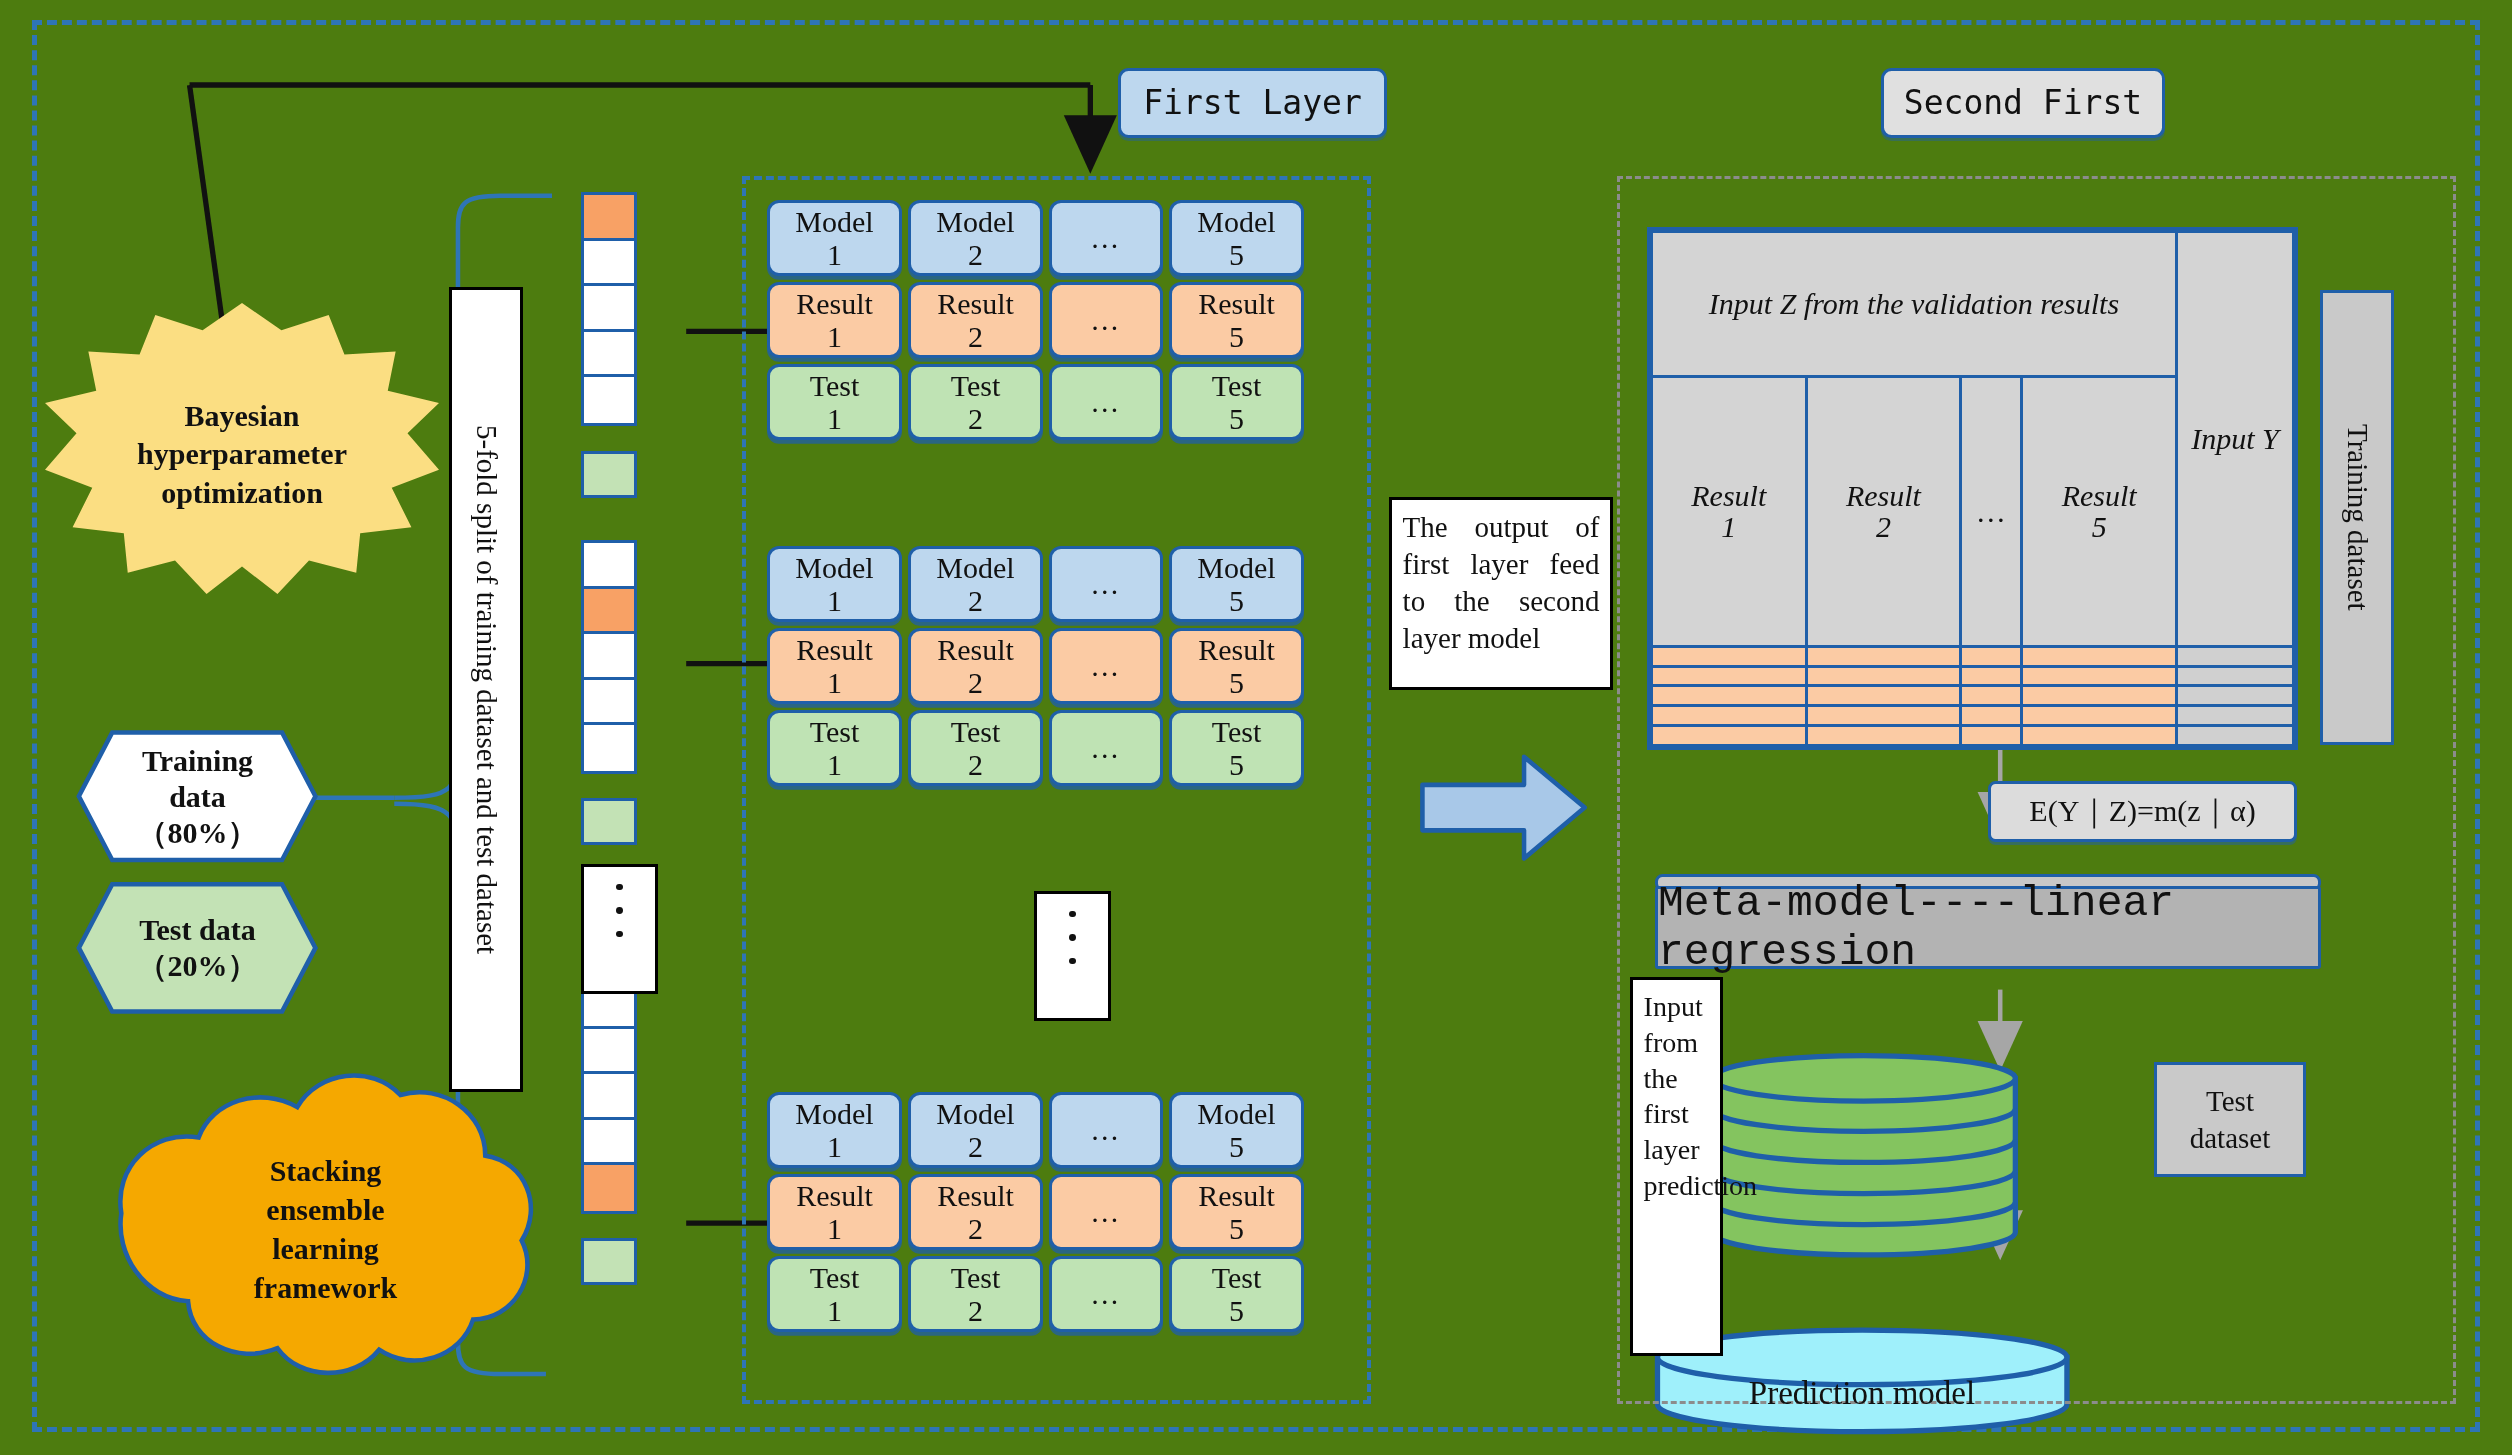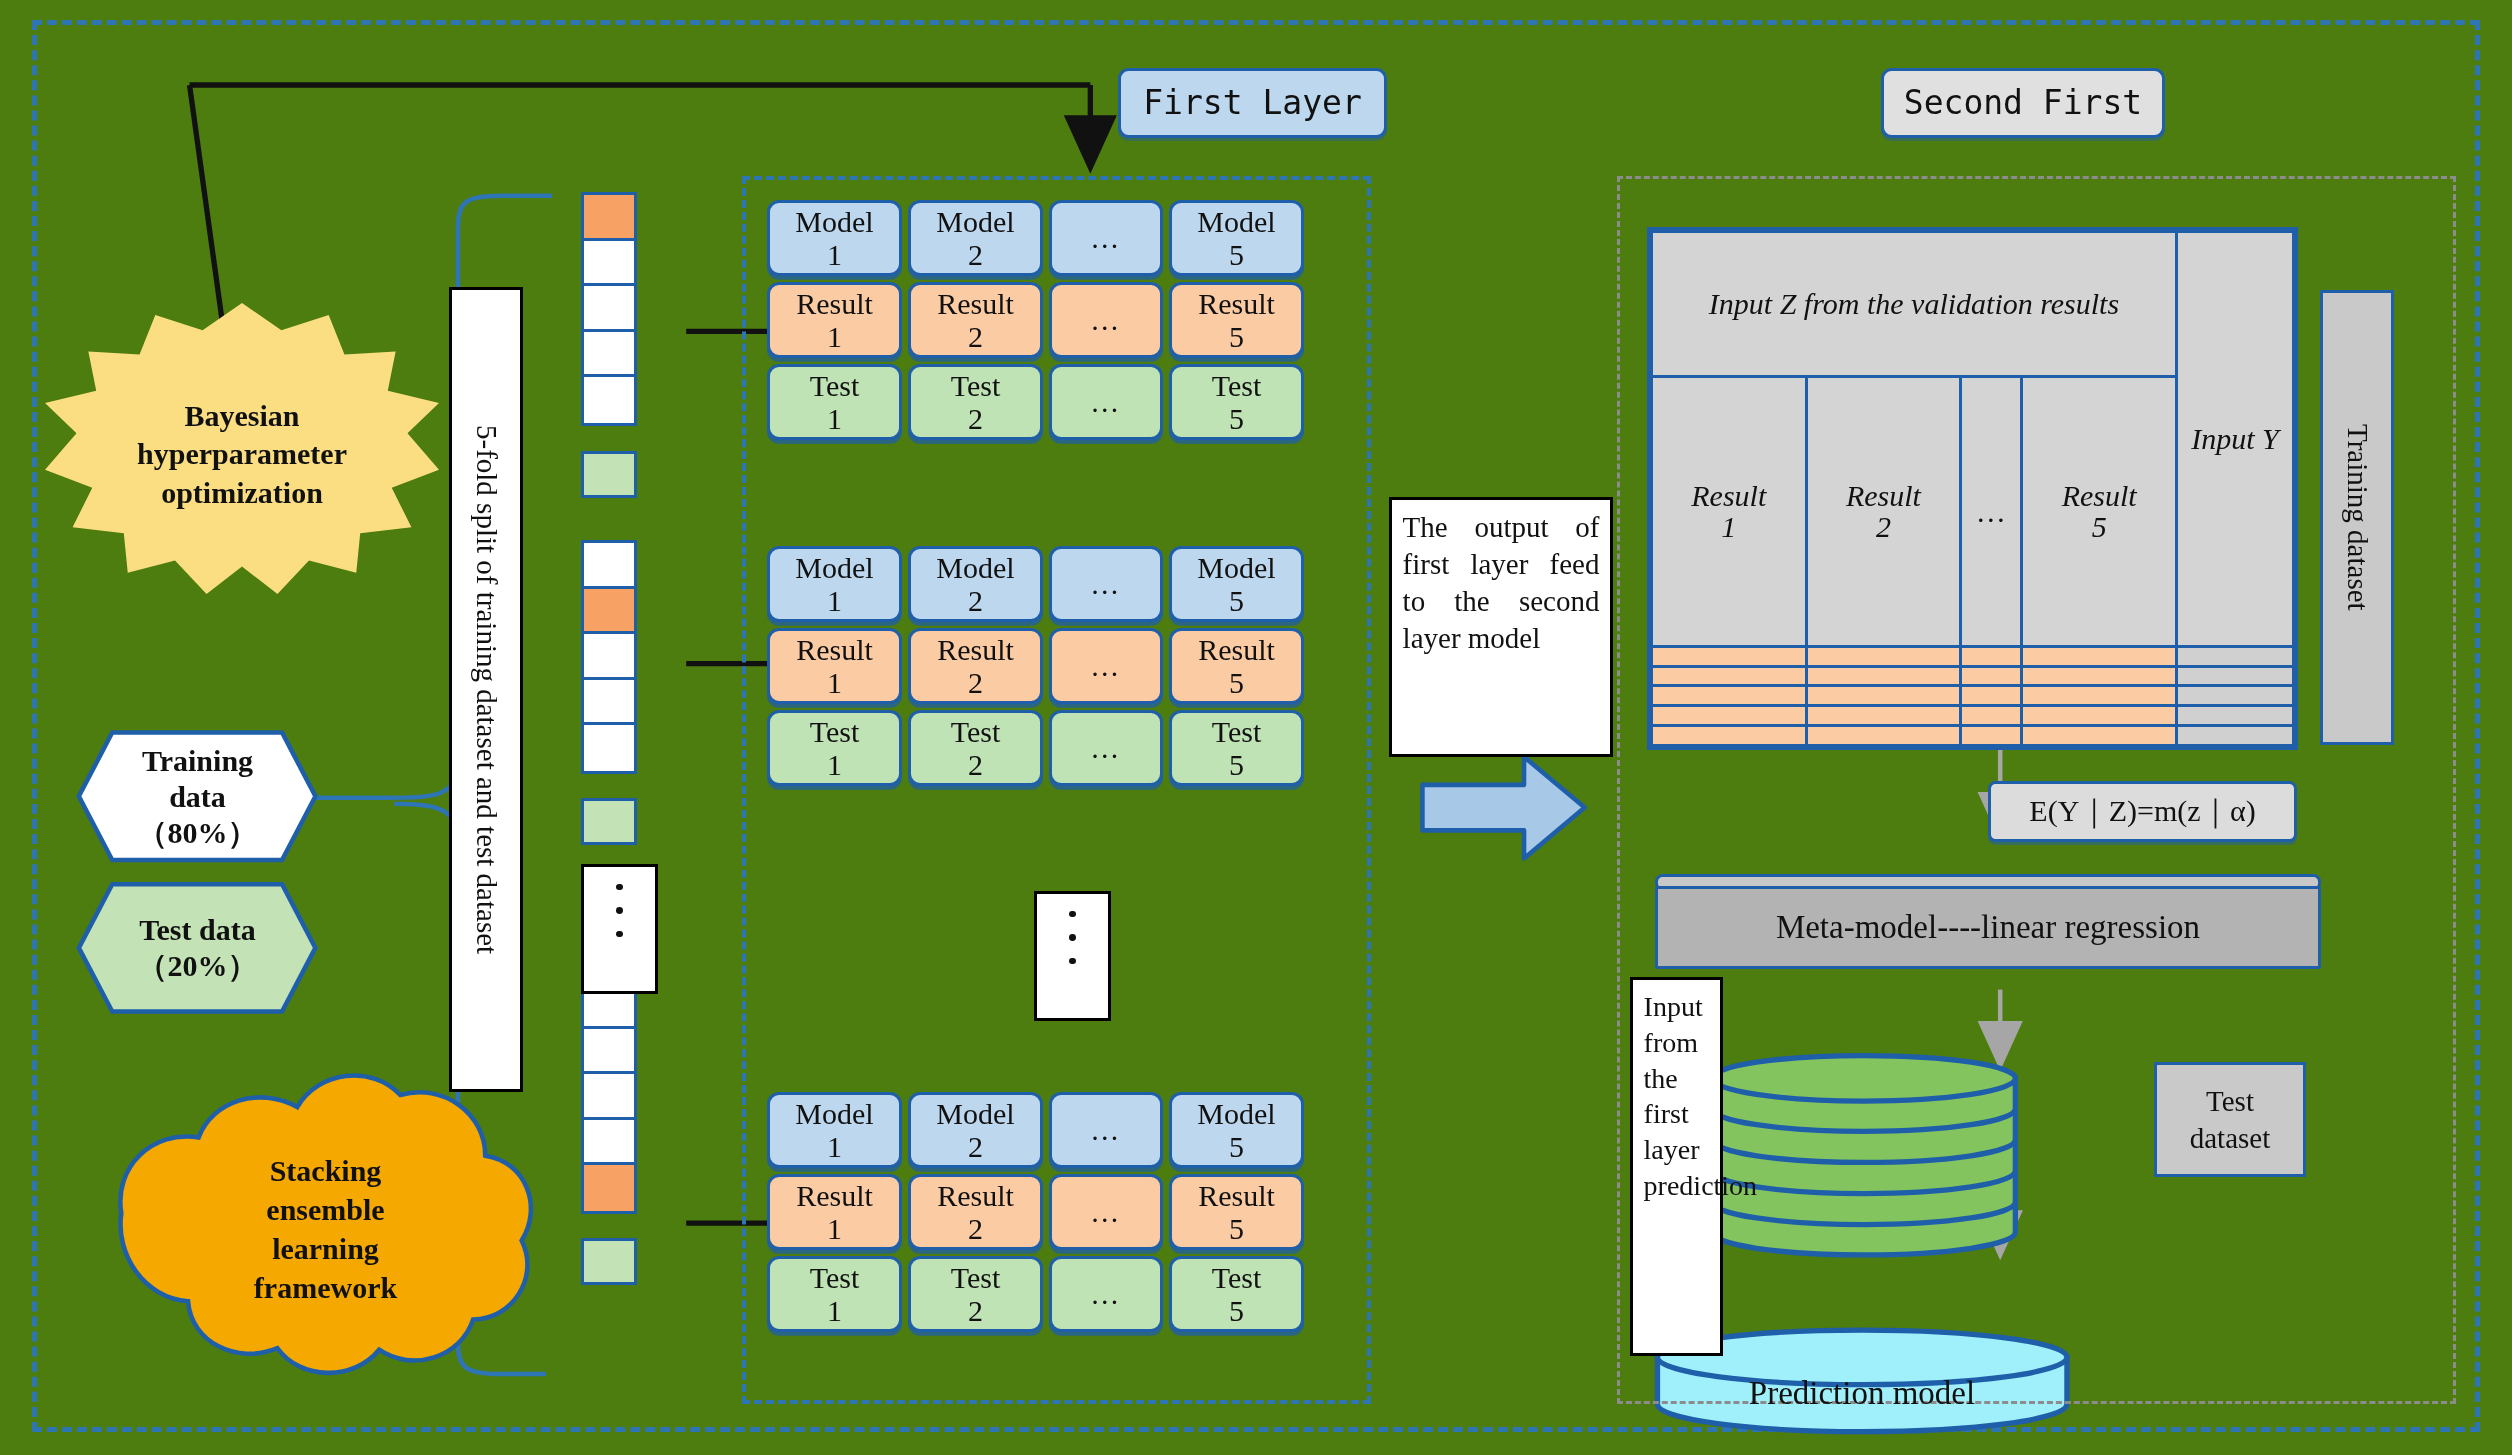--- a/index.html
+++ b/index.html
@@ -126,21 +126,21 @@
   .formula{
     position:absolute;border:3.8px solid #1F5FA9;border-radius:7.6px;background:#DCDCDC;
     display:flex;align-items:center;justify-content:center;
     font-size:30px;color:#111;box-shadow:0 3px 0 rgba(31,95,169,.5);
   }
 
   
   .meta-bar{
     position:absolute;border:3.8px solid #1F5FA9;background:#B3B3B3;box-sizing:border-box;
     display:flex;align-items:center;justify-content:center;
-    font-size:33px;color:#111;border-radius:3px;
+    font-size:43px;color:#111;border-radius:3px;font-family:Liberation Mono, monospace;
   }
   .meta-cap{position:absolute;height:12px;background:#C8C8C8;border:3.8px solid #1F5FA9;border-radius:7.6px;box-sizing:border-box;}
 
   
   #ov{position:absolute;left:0;top:0;width:2512px;height:1456px;pointer-events:none;}
 </style>
 </head>
 <body>
 
 <div id="stage">
@@ -436,21 +436,21 @@
       </div>
     <div class="gcell test ellip" style="width:114px;height:76px;margin-left:6px;">
         <span>…</span>
       </div>
     <div class="gcell test" style="width:135px;height:76px;margin-left:6px;">
         <span>Test</span>
         <span class="n">5</span>
       </div>
   </div>
 
-  <div class="note-box" style="left:1389px;top:497px;width:224px;height:260px;">The output of first layer feed to the second layer model</div>
+  <div class="note-box" style="left:1389px;top:497px;width:224px;height:193px;">The output of first layer feed to the second layer model</div>
 
   <div class="panel-second" style="left:1617px;top:176px;width:839px;height:1228px;"></div>
 
   <div class="z-table" style="left:1647px;top:227px;width:651px;height:523px;font-style:italic;">
     <table>
       <tbody>
         <tr>
           <td class="hdr" colspan="4">Input Z from the validation results</td>
           <td class="hdr" rowspan="2">Input Y</td>
         </tr>

